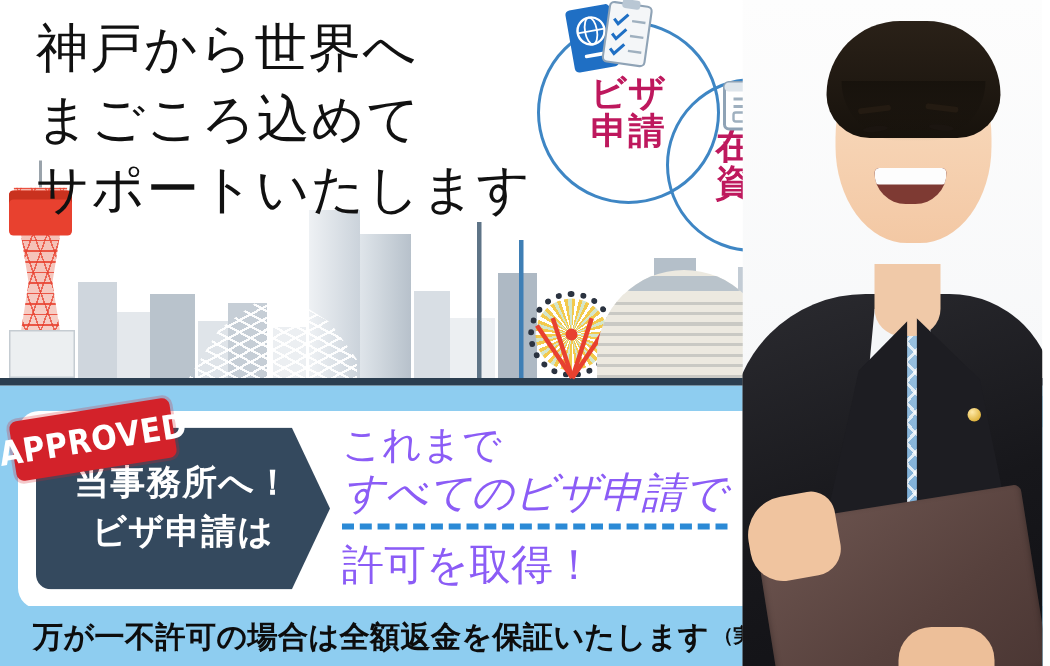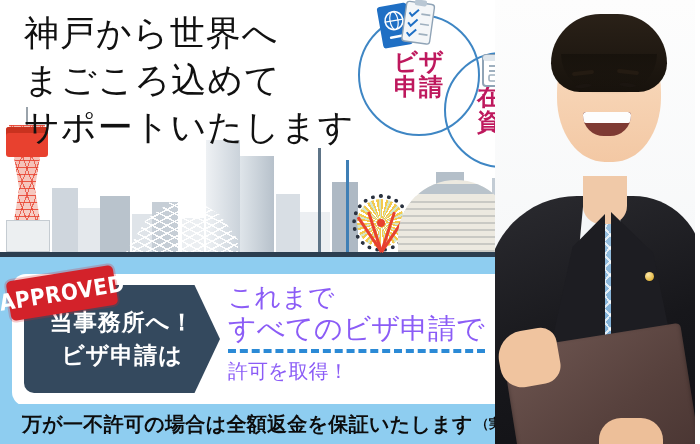--- a/index.html
+++ b/index.html
@@ -144,22 +144,22 @@
   .stamp{position:absolute;left:8px;top:273px;width:108px;height:40px;background:#d3222a;
      transform:rotate(-9deg);border-radius:5px;z-index:9;display:flex;align-items:center;justify-content:center;
      box-shadow:0 0 0 2px rgba(211,34,42,.25);}
   .stamp span{color:#fff;font-weight:900;font-size:20px;letter-spacing:.5px;
      font-family:"DejaVu Sans","Liberation Sans",sans-serif;transform:scaleY(1.12);}
 
   .rtext{position:absolute;left:228px;top:283px;z-index:6;}
   .rtext .l{font-family:"DejaVu Sans","Liberation Sans",sans-serif;color:#8b5cf6;white-space:nowrap;}
   .rtext .l1{font-size:26px;line-height:1.12;}
   .rtext .l2{font-size:28px;line-height:1.2;padding-bottom:3px;
-     border-bottom:4px dashed #2b8ad6;display:inline-block;}
-  .rtext .l3{font-size:20px;line-height:1.35;margin-top:5px;}
+     border-bottom:4px dashed #2b8ad6;display:inline-block;font-style:italic;}
+  .rtext .l3{font-size:28px;line-height:1.35;margin-top:5px;}
 
   .bottomstrip{position:absolute;left:0;bottom:0;width:700px;height:40px;background:#8ecdf0;z-index:5;
      display:flex;align-items:center;}
   .bottomstrip .bmain{font-family:"DejaVu Sans","Liberation Sans",sans-serif;font-weight:700;
      font-size:20px;color:#0d0d0d;margin-left:22px;letter-spacing:.3px;white-space:nowrap;}
   .bottomstrip .bsub{font-family:"DejaVu Sans","Liberation Sans",sans-serif;font-weight:700;
      font-size:13px;color:#0d0d0d;margin-left:3px;white-space:nowrap;}
 </style>
 </head>
 <body>

